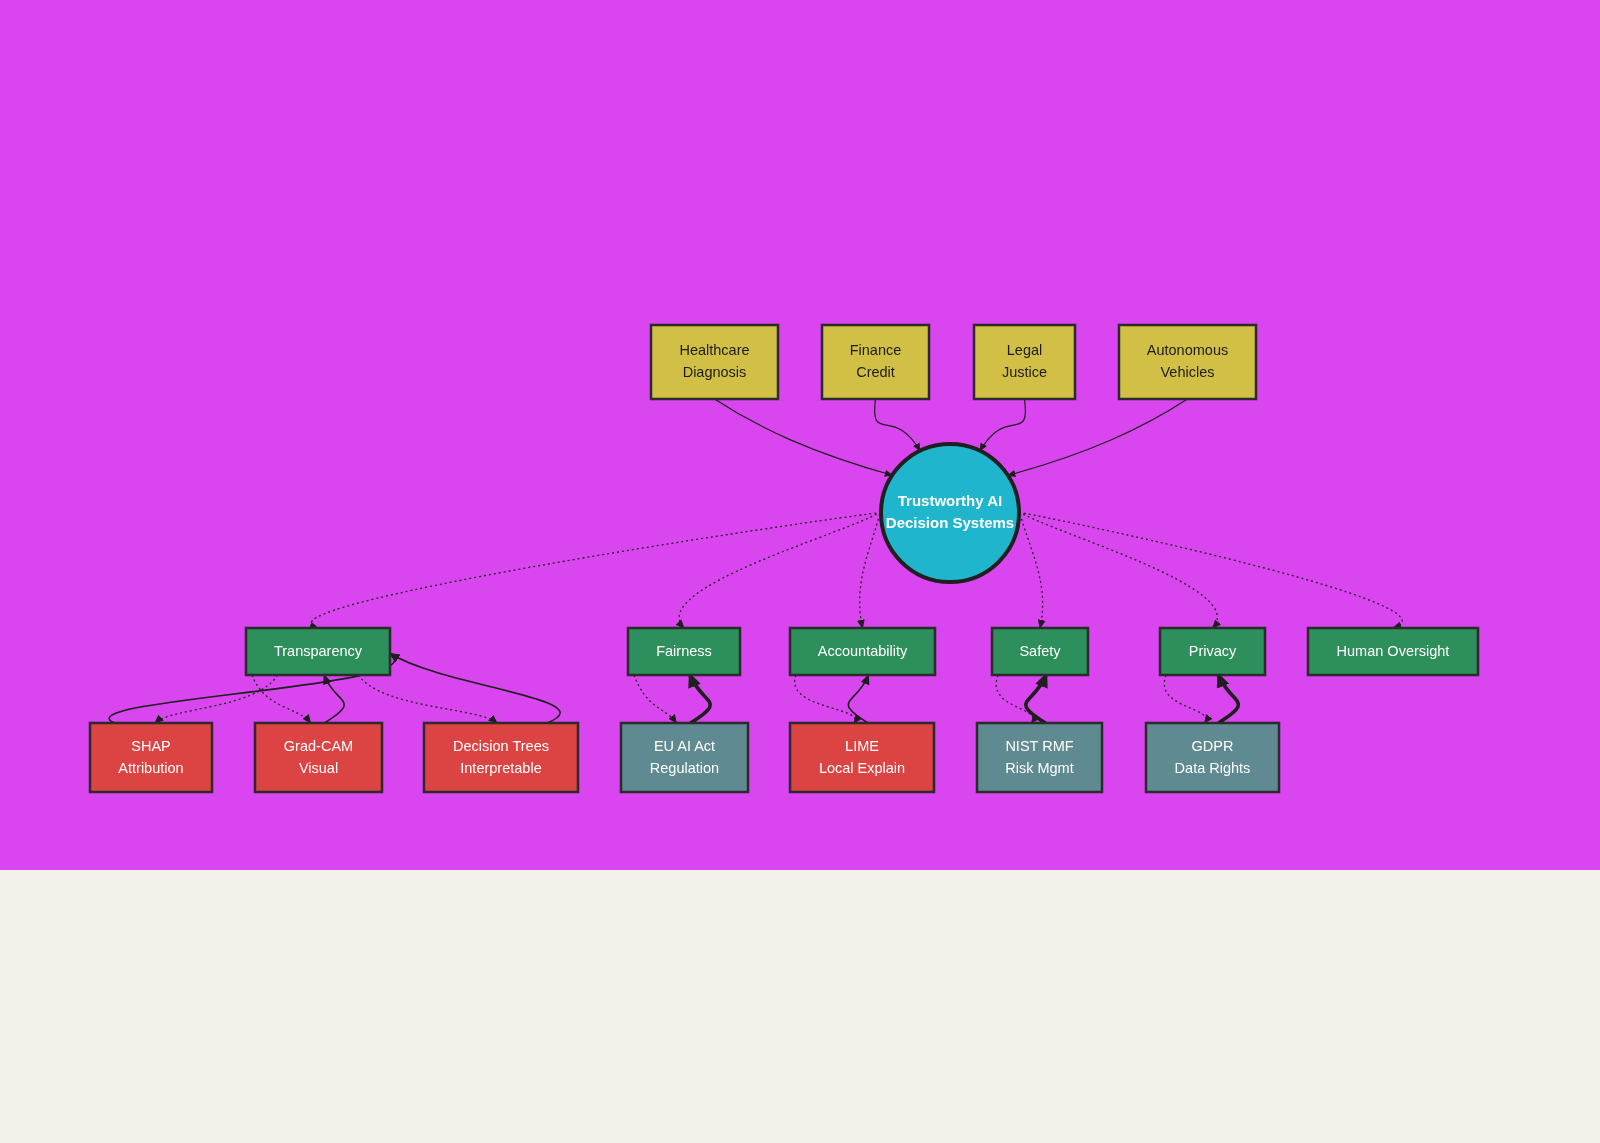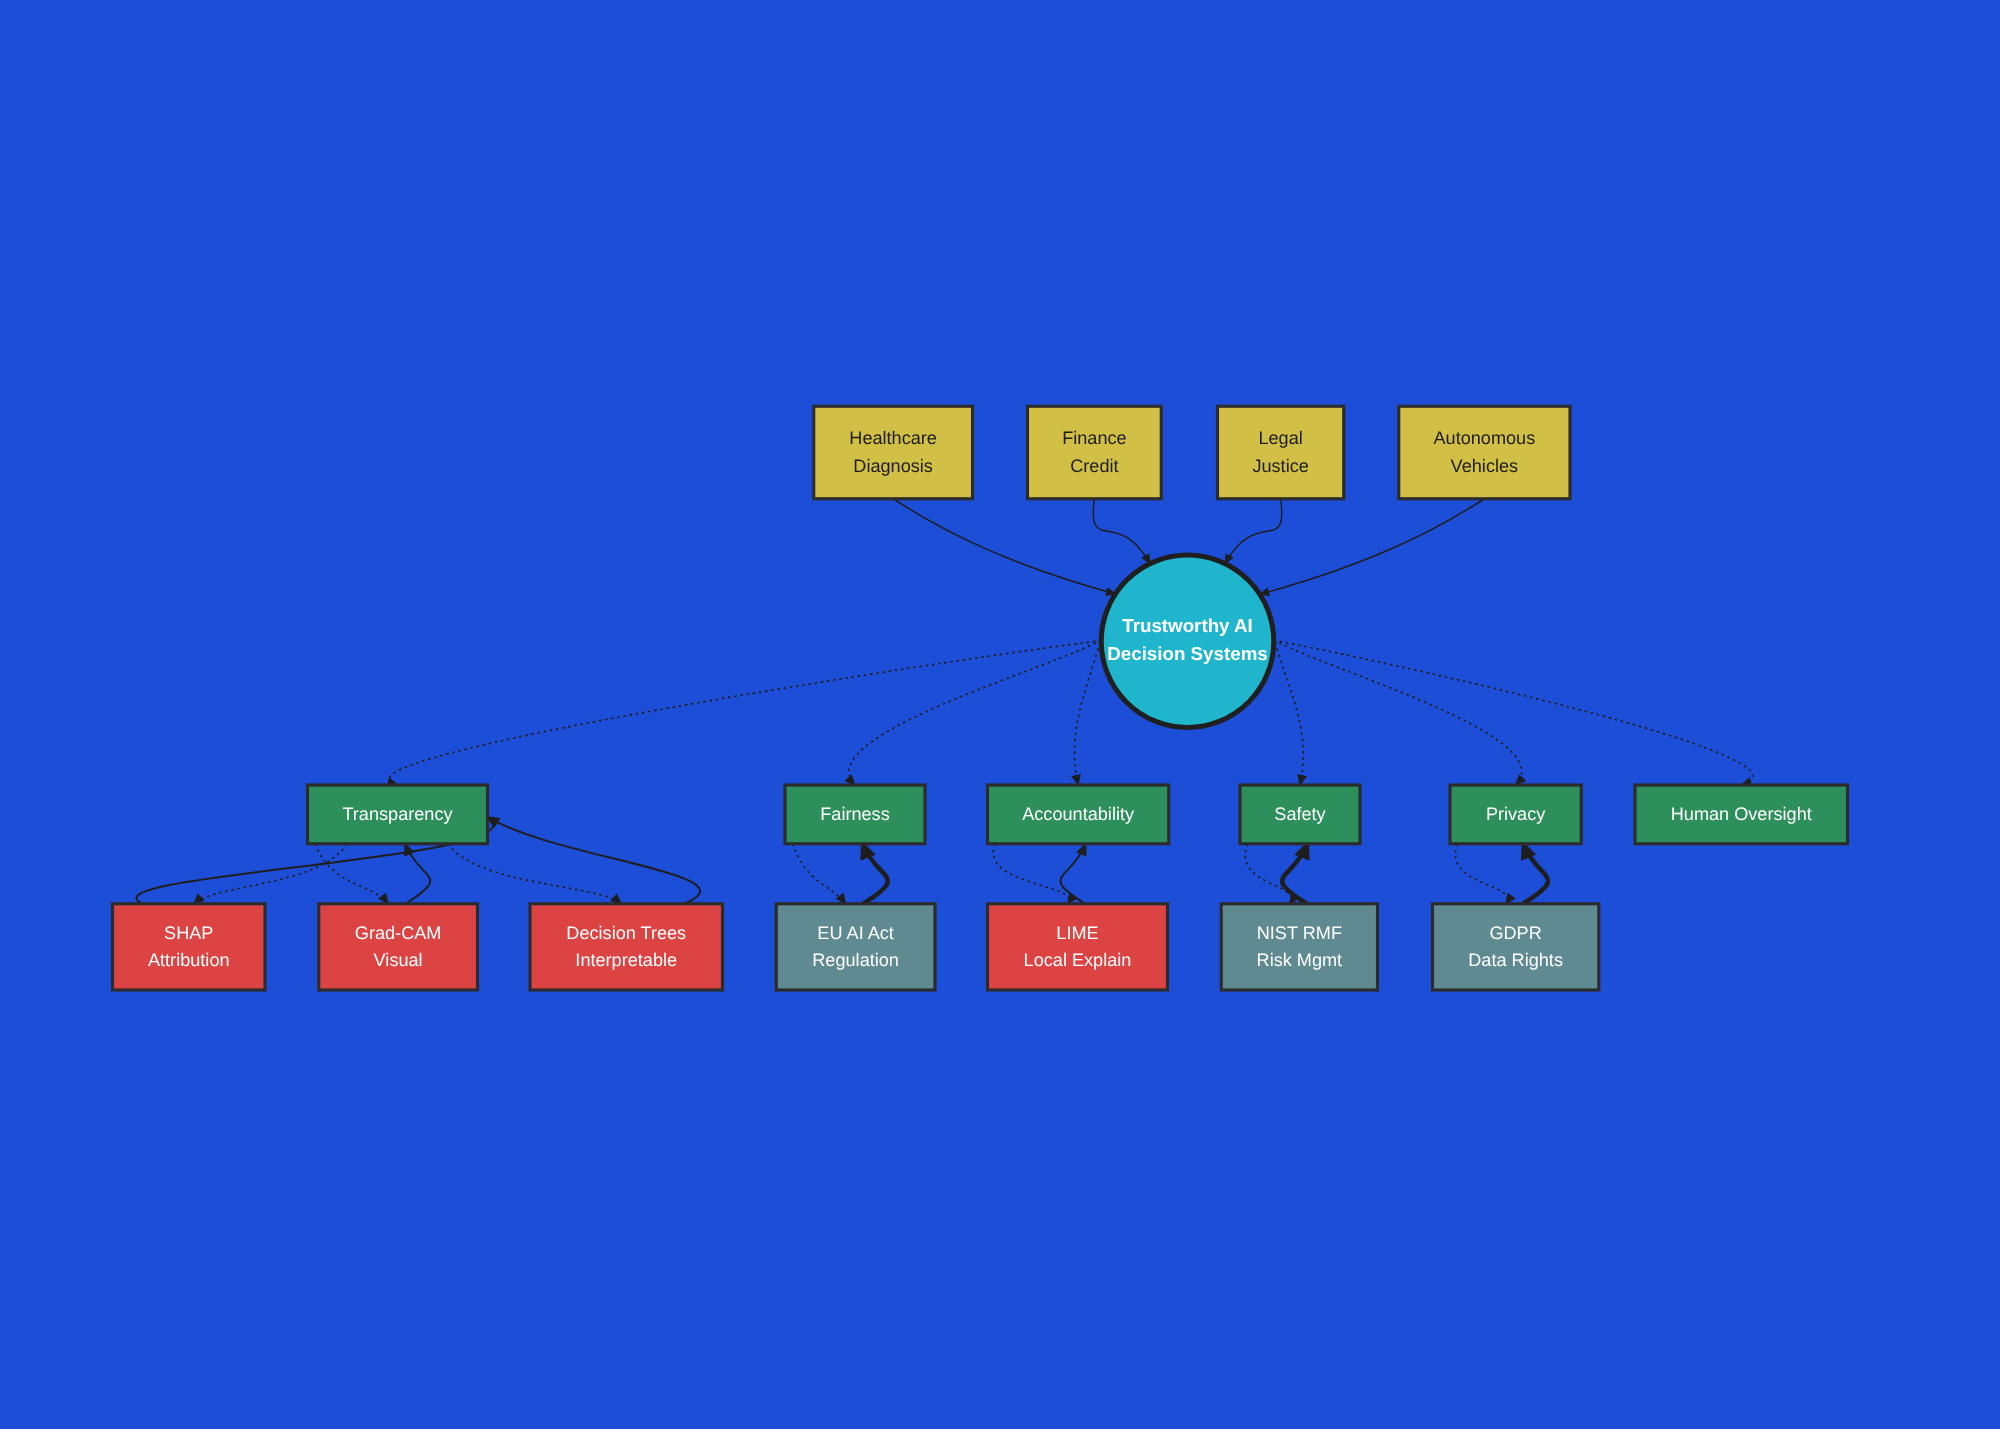--- a/index.html
+++ b/index.html
@@ -3,22 +3,22 @@
 <meta charset="utf-8">
 <style>
   html, body {
     margin: 0;
     padding: 0;
     background: #f1f1ea;
   }
   #canvas {
     position: relative;
     width: 1600px;
-    height: 1143px;
-    background: #1d4ed8;
+    height: 870px;
+    background: #d946ef;
     font-family: "Liberation Sans", sans-serif;
     overflow: hidden;
     text-decoration: underline;
   }
   svg#diagram {
     position: absolute;
     left: 0;
     top: 0;
     width: 1600px;
     height: 1143px;

